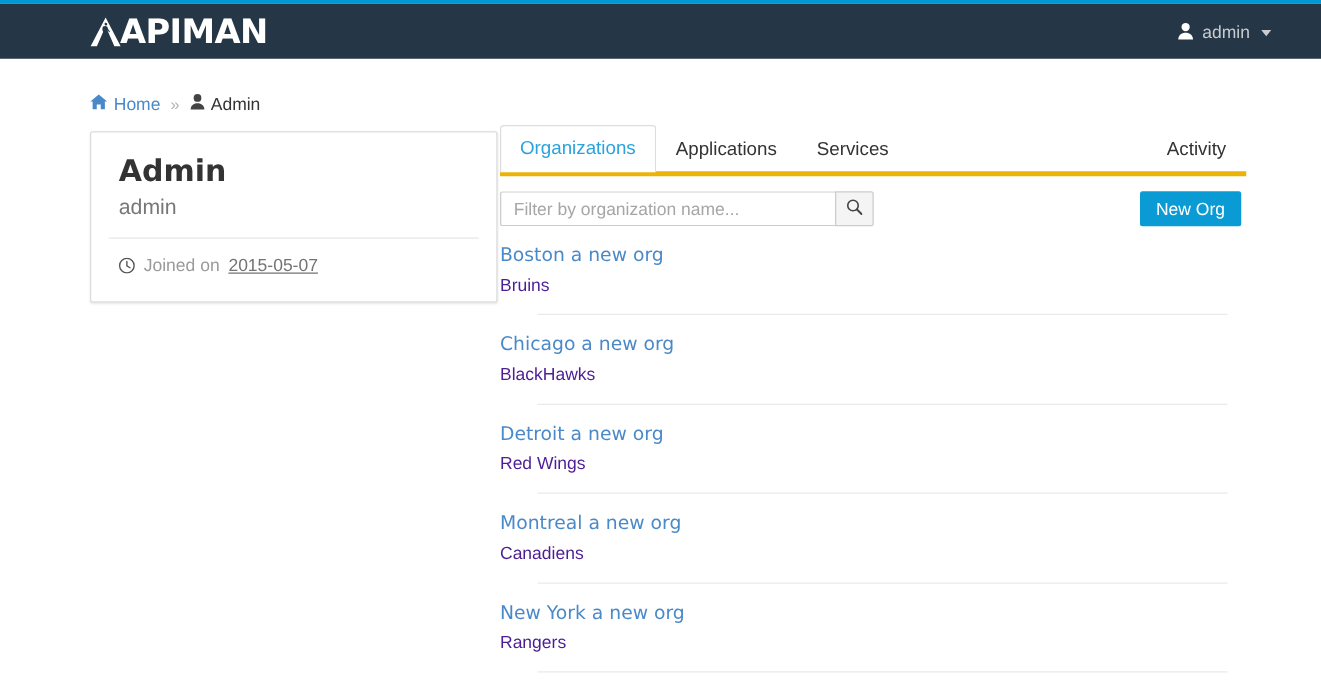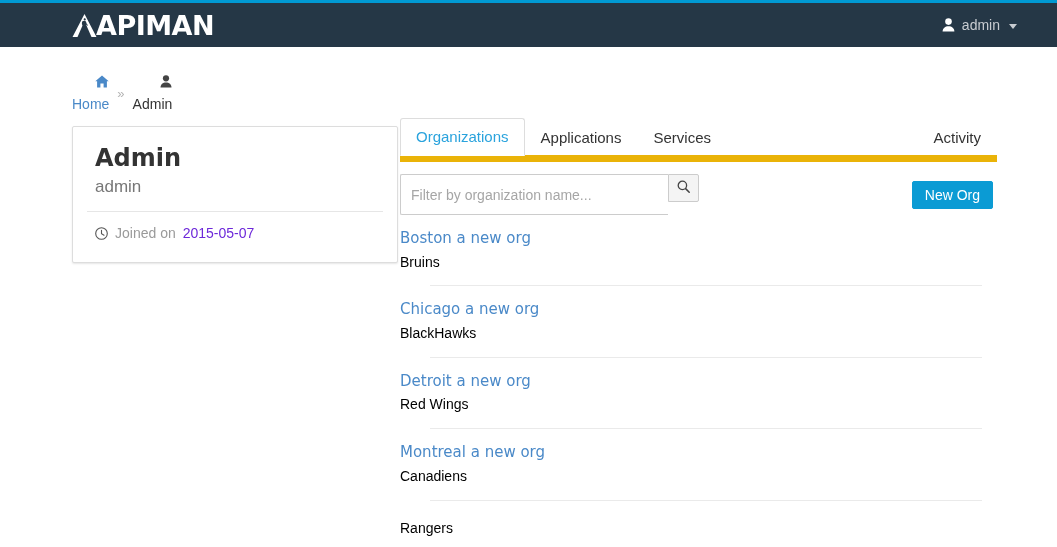--- a/index.html
+++ b/index.html
@@ -85,23 +85,22 @@
   
   .breadcrumb {
     display: flex;
     align-items: center;
     gap: 8px;
     padding: 28px 0 14px 12px;
     font-size: 14px;
   }
   .breadcrumb .crumb {
     display: inline-flex;
-    align-items: flex-end;
+    align-items: center;
     gap: 5px;
-    flex-direction: column;
   }
   .breadcrumb a.crumb {
     color: #4a89c8;
     text-decoration: none;
     cursor: pointer;
   }
   .breadcrumb .crumb-active { color: #333333; }
   .breadcrumb .sep { color: #b4b4b4; font-size: 13px; }
 
   
@@ -148,29 +147,29 @@
     display: flex;
     align-items: center;
     gap: 7px;
     line-height: 1.35;
     font-size: 14px;
     margin-bottom: 1px;
   }
   .meta-line svg { display: block; flex: 0 0 auto; }
   .meta-link { color: #4a89c8; text-decoration: none; cursor: pointer; }
   .meta-muted { color: #9a9a9a; }
-  .meta-value { color: #6d28d9; }
+  .meta-value { color: #737373; text-decoration: underline; }
 
   
   .main-col { flex: 1 1 auto; min-width: 0; }
 
   .tabs {
     display: flex;
     align-items: flex-end;
-    border-bottom: 7px solid #eab308;
+    border-bottom: 4px solid #eab308;
     height: 36px;
     position: relative;
   }
   .tab {
     padding: 8px 15px 9px 15px;
     font-size: 15px;
     color: #333333;
     cursor: pointer;
     line-height: 1.3;
     border: 1px solid transparent;
@@ -191,21 +190,21 @@
 
   
   .filter-bar {
     display: flex;
     align-items: center;
     padding: 12px 0 10px 0;
   }
   .input-group { display: flex; align-items: stretch; }
   .filter-input {
     width: 268px;
-    height: 41px;
+    height: 28px;
     padding: 3px 10px;
     font-size: 14px;
     font-family: "Liberation Sans", sans-serif;
     color: #555555;
     border: 1px solid #cccccc;
     border-right: none;
     border-radius: 2px 0 0 2px;
     background: #ffffff;
     outline: none;
   }
@@ -244,21 +243,21 @@
     color: #4a89c8;
     font-weight: normal;
     font-size: 15px;
     text-decoration: none;
     display: block;
     line-height: 1.3;
     cursor: pointer;
     font-family: "DejaVu Sans", sans-serif;
   }
   .org-desc {
-    color: #000000;
+    color: #4c1d95;
     font-size: 14px;
     line-height: 1.35;
     padding-top: 4px;
   }
   .org-sep {
     height: 1px;
     background: #eaeaea;
     margin: 14px 15px 14px 30px;
   }
 </style>
@@ -399,20 +398,21 @@
         </div>
         <div class="org-sep"></div>
 
         <div class="org-item">
           <a class="org-name">Montreal a new org</a>
           <div class="org-desc">Canadiens</div>
         </div>
         <div class="org-sep"></div>
 
         <div class="org-item">
+          <a class="org-name">New York a new org</a>
           <div class="org-desc">Rangers</div>
         </div>
         <div class="org-sep"></div>
 
       </div>
 
     </div>
   </div>
 </div>
 

